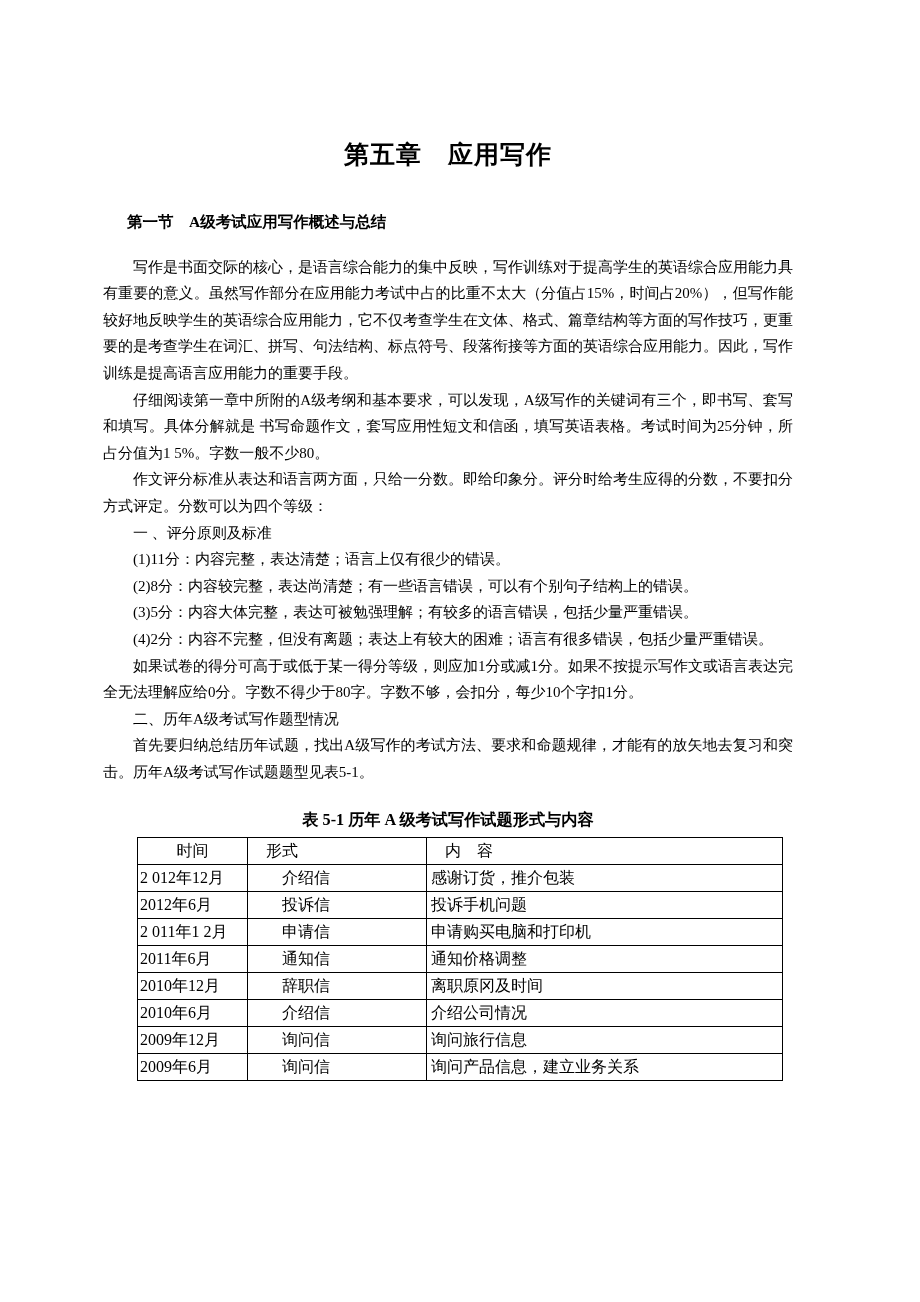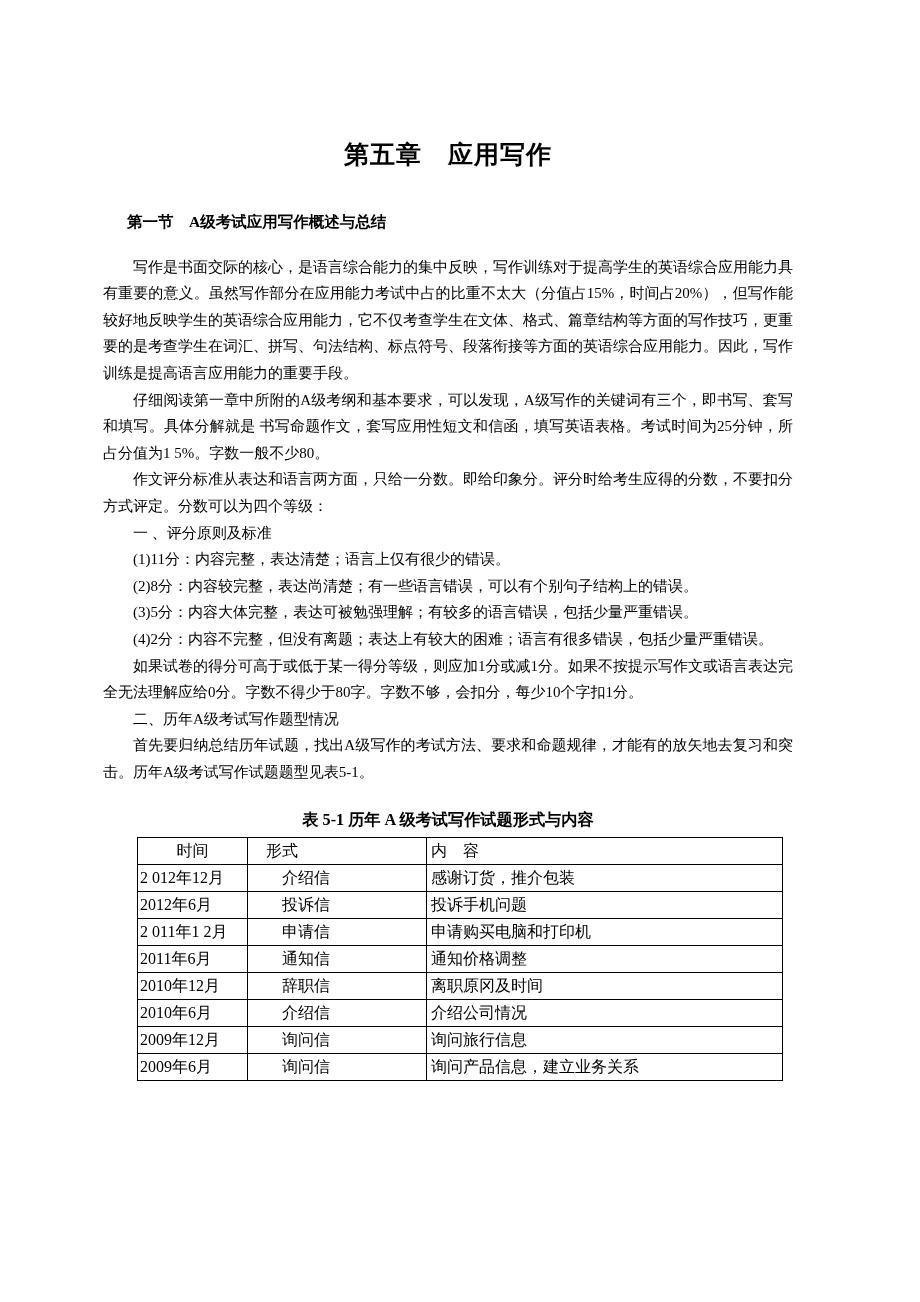--- a/index.html
+++ b/index.html
@@ -103,21 +103,21 @@
     border: 1px solid #000;
     height: 26px;
     padding: 0 4px;
     font-weight: normal;
     line-height: 26px;
     overflow: hidden;
     white-space: nowrap;
   }
   table.data-table th.h-time { text-align: center; }
   table.data-table th.h-form { text-align: left; padding-left: 18px; margin-top: 43px; }
-  table.data-table th.h-cont { text-align: left; padding-left: 4px; white-space: pre; }
+  table.data-table th.h-cont { text-align: left; padding-left: 18px; white-space: pre; }
 
   table.data-table td.cell-time { text-align: left;   padding-left: 2px; }
   table.data-table td.cell-form { text-align: left;   padding-left: 34px; }
   table.data-table td.cell-cont { text-align: left;   }
 </style>
 </head>
 <body>
 
 <div class="page">
   <div class="content">

